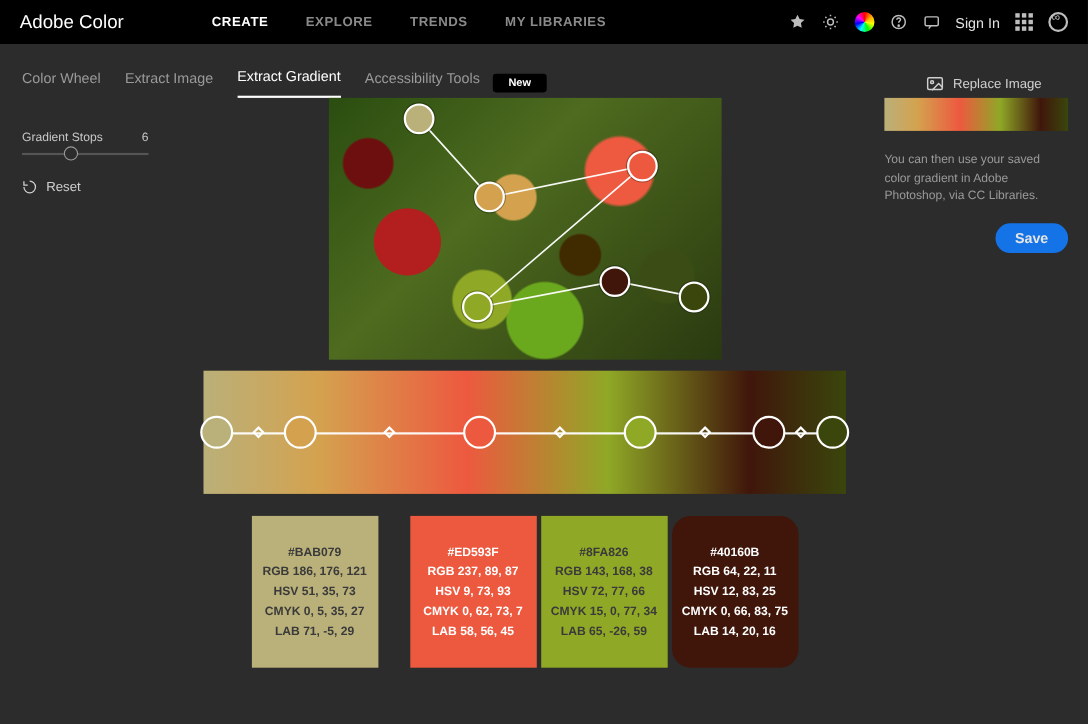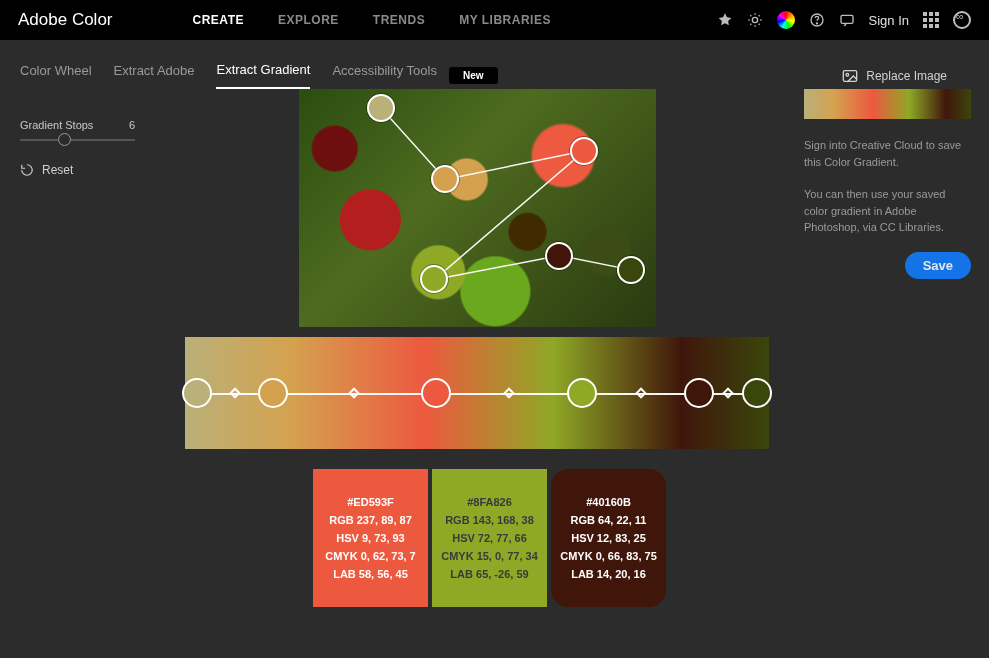--- a/index.html
+++ b/index.html
@@ -137,21 +137,21 @@
         <span></span>
         <span></span>
         <span></span>
       </span>
     <span class="cc-icon"></span>
   </div>
 </div>
 
 <div class="subtabs">
   <span class="tab">Color Wheel</span>
-    <span class="tab">Extract Adobe</span>
+    <span class="tab">Extract Image</span>
     <span class="tab active">Extract Gradient</span>
     <span class="tab">Accessibility Tools</span>
   <span class="new-badge">New</span>
   <div class="replace-image">
     <svg width="16" height="14" viewBox="0 0 24 20" fill="none" stroke="#d0d0d0" stroke-width="2">
         <rect x="2" y="2" width="20" height="16" rx="2"></rect>
         <circle cx="8" cy="8" r="2"></circle>
         <path d="M22 15l-5-5-9 9"></path>
       </svg>
     <span>Replace Image</span>
@@ -197,20 +197,27 @@
         <div class="grad-mid" style="left: 29%;"></div>
         <div class="grad-dot" style="left: 43%; background: rgb(237, 89, 63);"></div>
         <div class="grad-mid" style="left: 55.5%;"></div>
         <div class="grad-dot" style="left: 68%; background: rgb(143, 168, 38);"></div>
         <div class="grad-mid" style="left: 78%;"></div>
         <div class="grad-dot" style="left: 88%; background: rgb(64, 22, 11);"></div>
         <div class="grad-mid" style="left: 93%;"></div>
         <div class="grad-dot" style="left: 98%; background: rgb(58, 70, 12);"></div>
       </div>
     <div class="swatches" id="swatches">
+        <div class="swatch" style="background: rgb(186, 176, 121); color: rgb(58, 58, 58);">
+          <span>#BAB079</span>
+          <span>RGB 186, 176, 121</span>
+          <span>HSV 51, 35, 73</span>
+          <span>CMYK 0, 5, 35, 27</span>
+          <span>LAB 71, -5, 29</span>
+        </div>
         <div class="swatch" style="background: rgb(237, 89, 63); color: rgb(255, 255, 255); margin-left: 25px;">
           <span>#ED593F</span>
           <span>RGB 237, 89, 87</span>
           <span>HSV 9, 73, 93</span>
           <span>CMYK 0, 62, 73, 7</span>
           <span>LAB 58, 56, 45</span>
         </div>
         <div class="swatch" style="background: rgb(143, 168, 38); color: rgb(58, 58, 58);">
           <span>#8FA826</span>
           <span>RGB 143, 168, 38</span>
@@ -223,18 +230,17 @@
           <span>RGB 64, 22, 11</span>
           <span>HSV 12, 83, 25</span>
           <span>CMYK 0, 66, 83, 75</span>
           <span>LAB 14, 20, 16</span>
         </div>
       </div>
   </div>
 
   <div class="right-col">
     <div class="right-gradient-preview"></div>
-    <div class="right-text">Sign into Creative Cloud to save this Color Gradient.</div>
     <div class="right-text">You can then use your saved color gradient in Adobe Photoshop, via CC Libraries.</div>
     <button class="save-btn">Save</button>
   </div>
 
 </div>
 
 </body></html>

